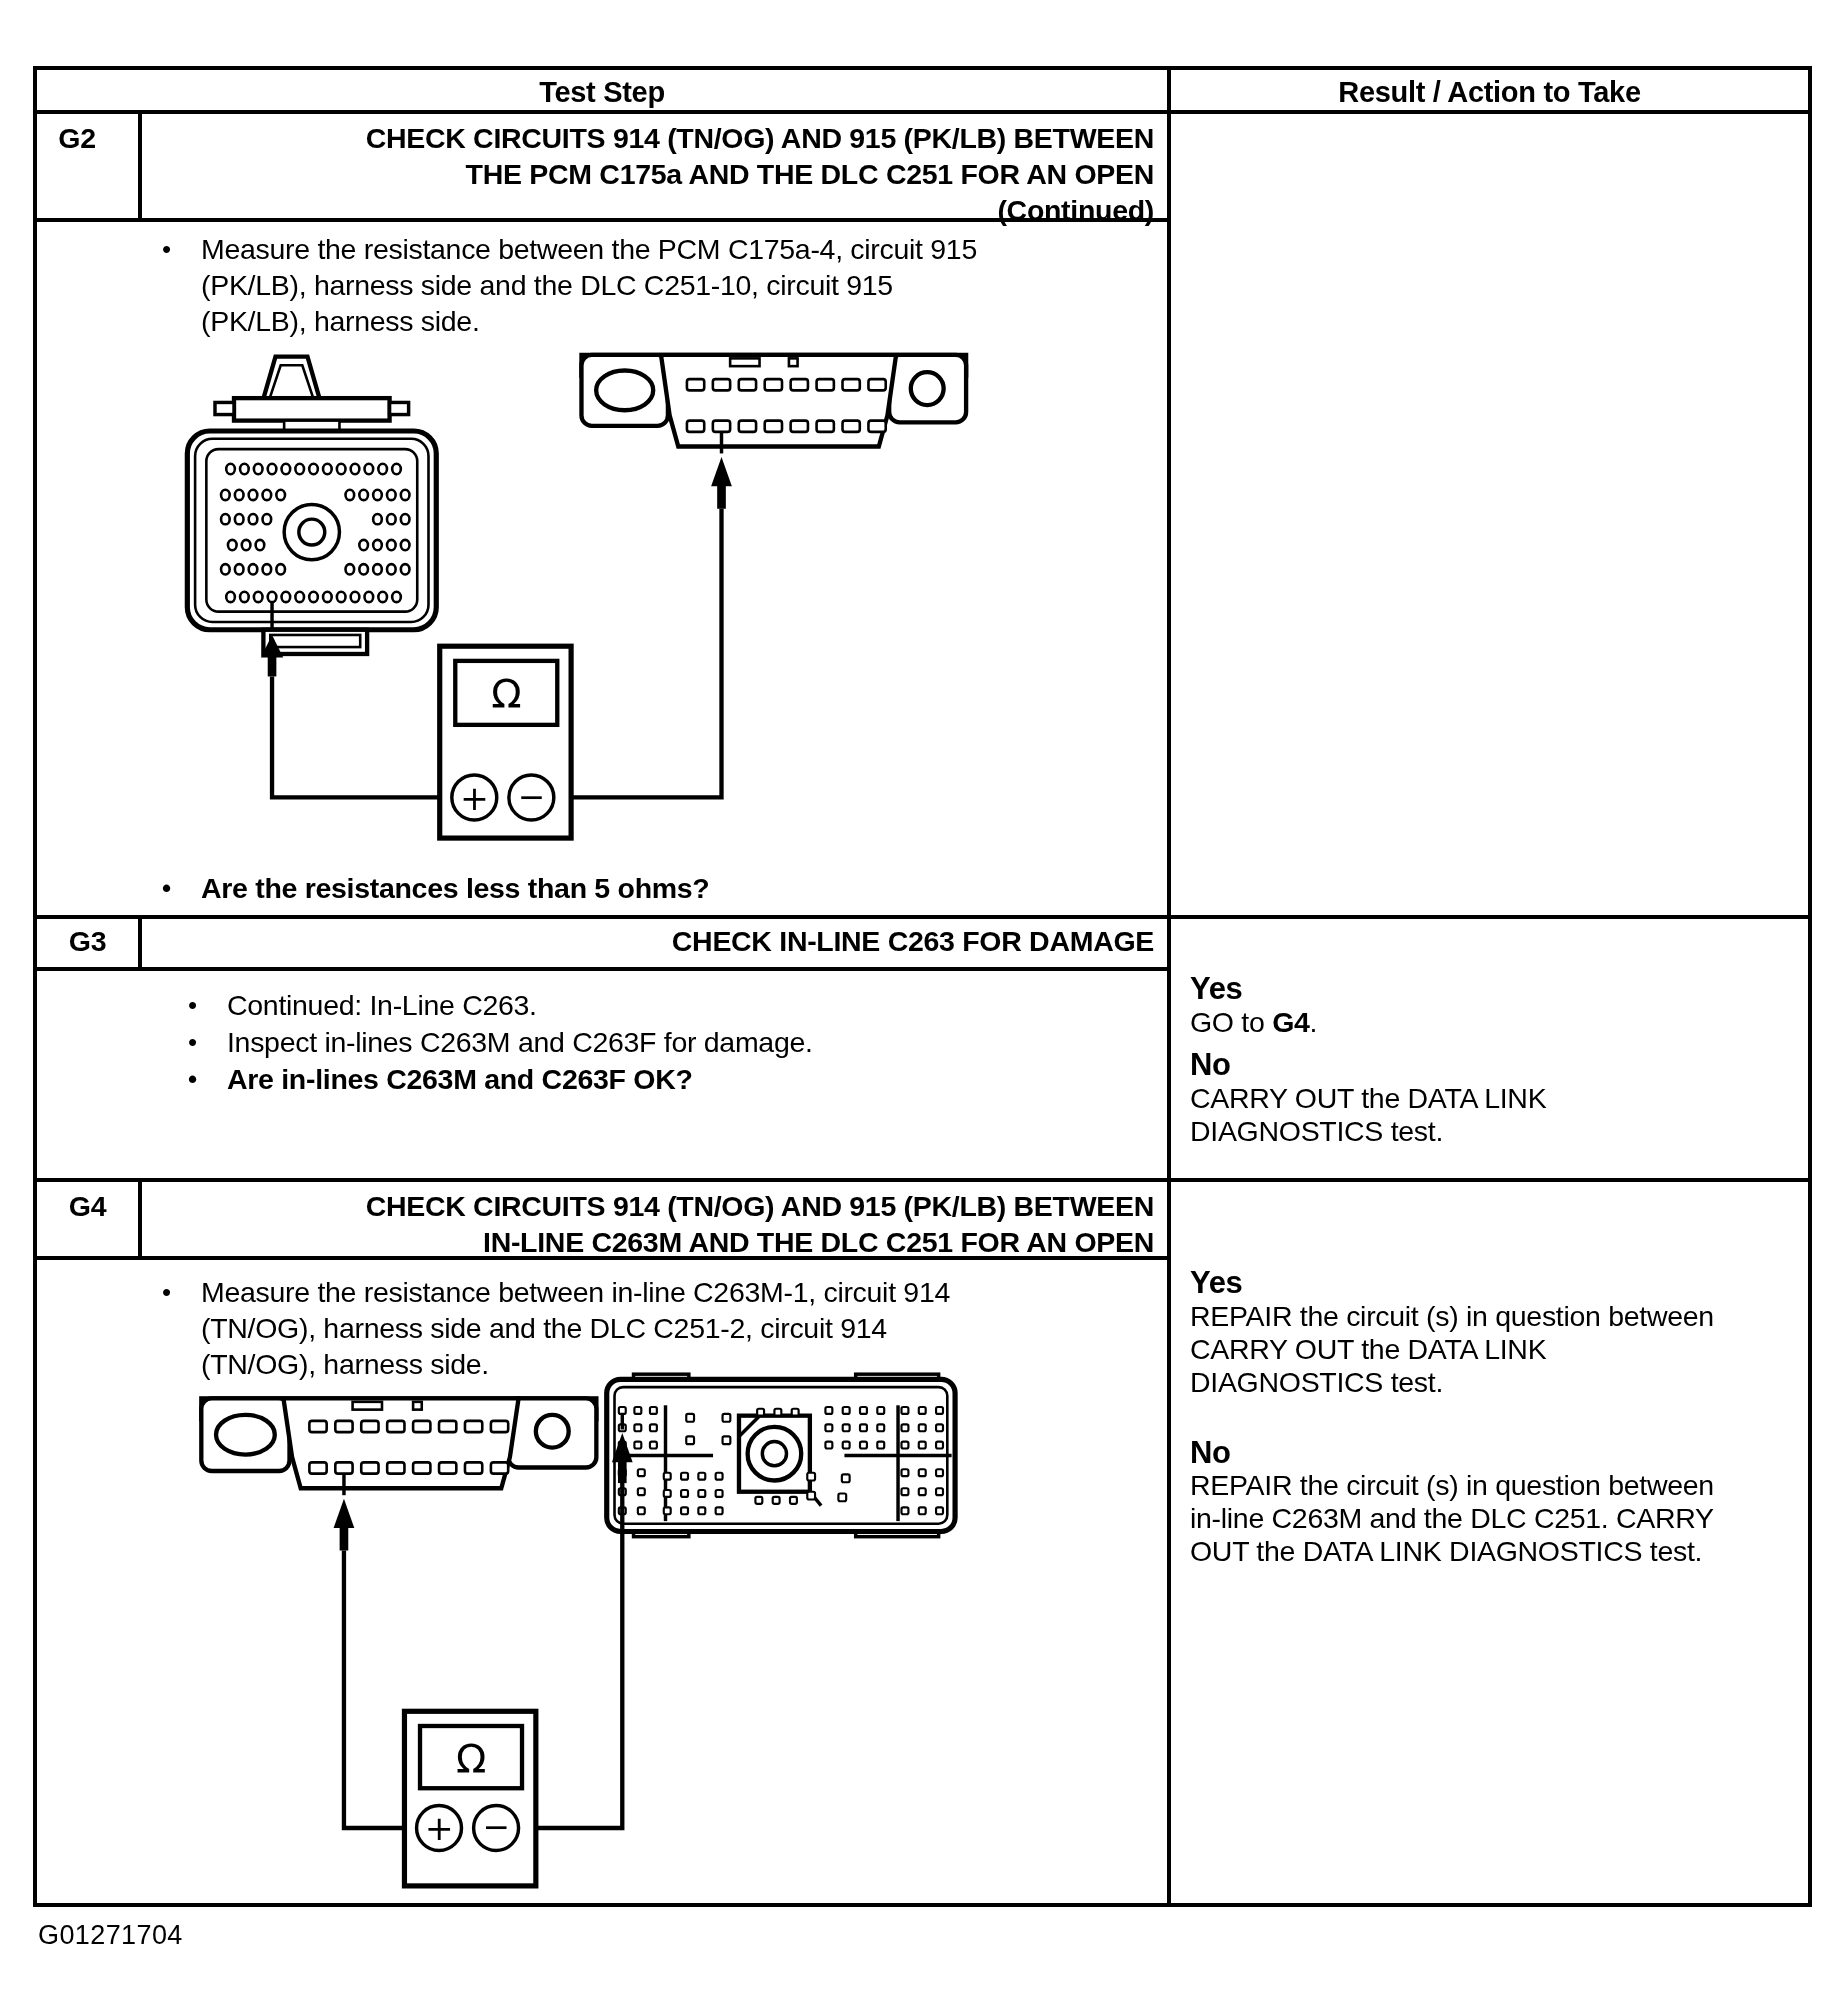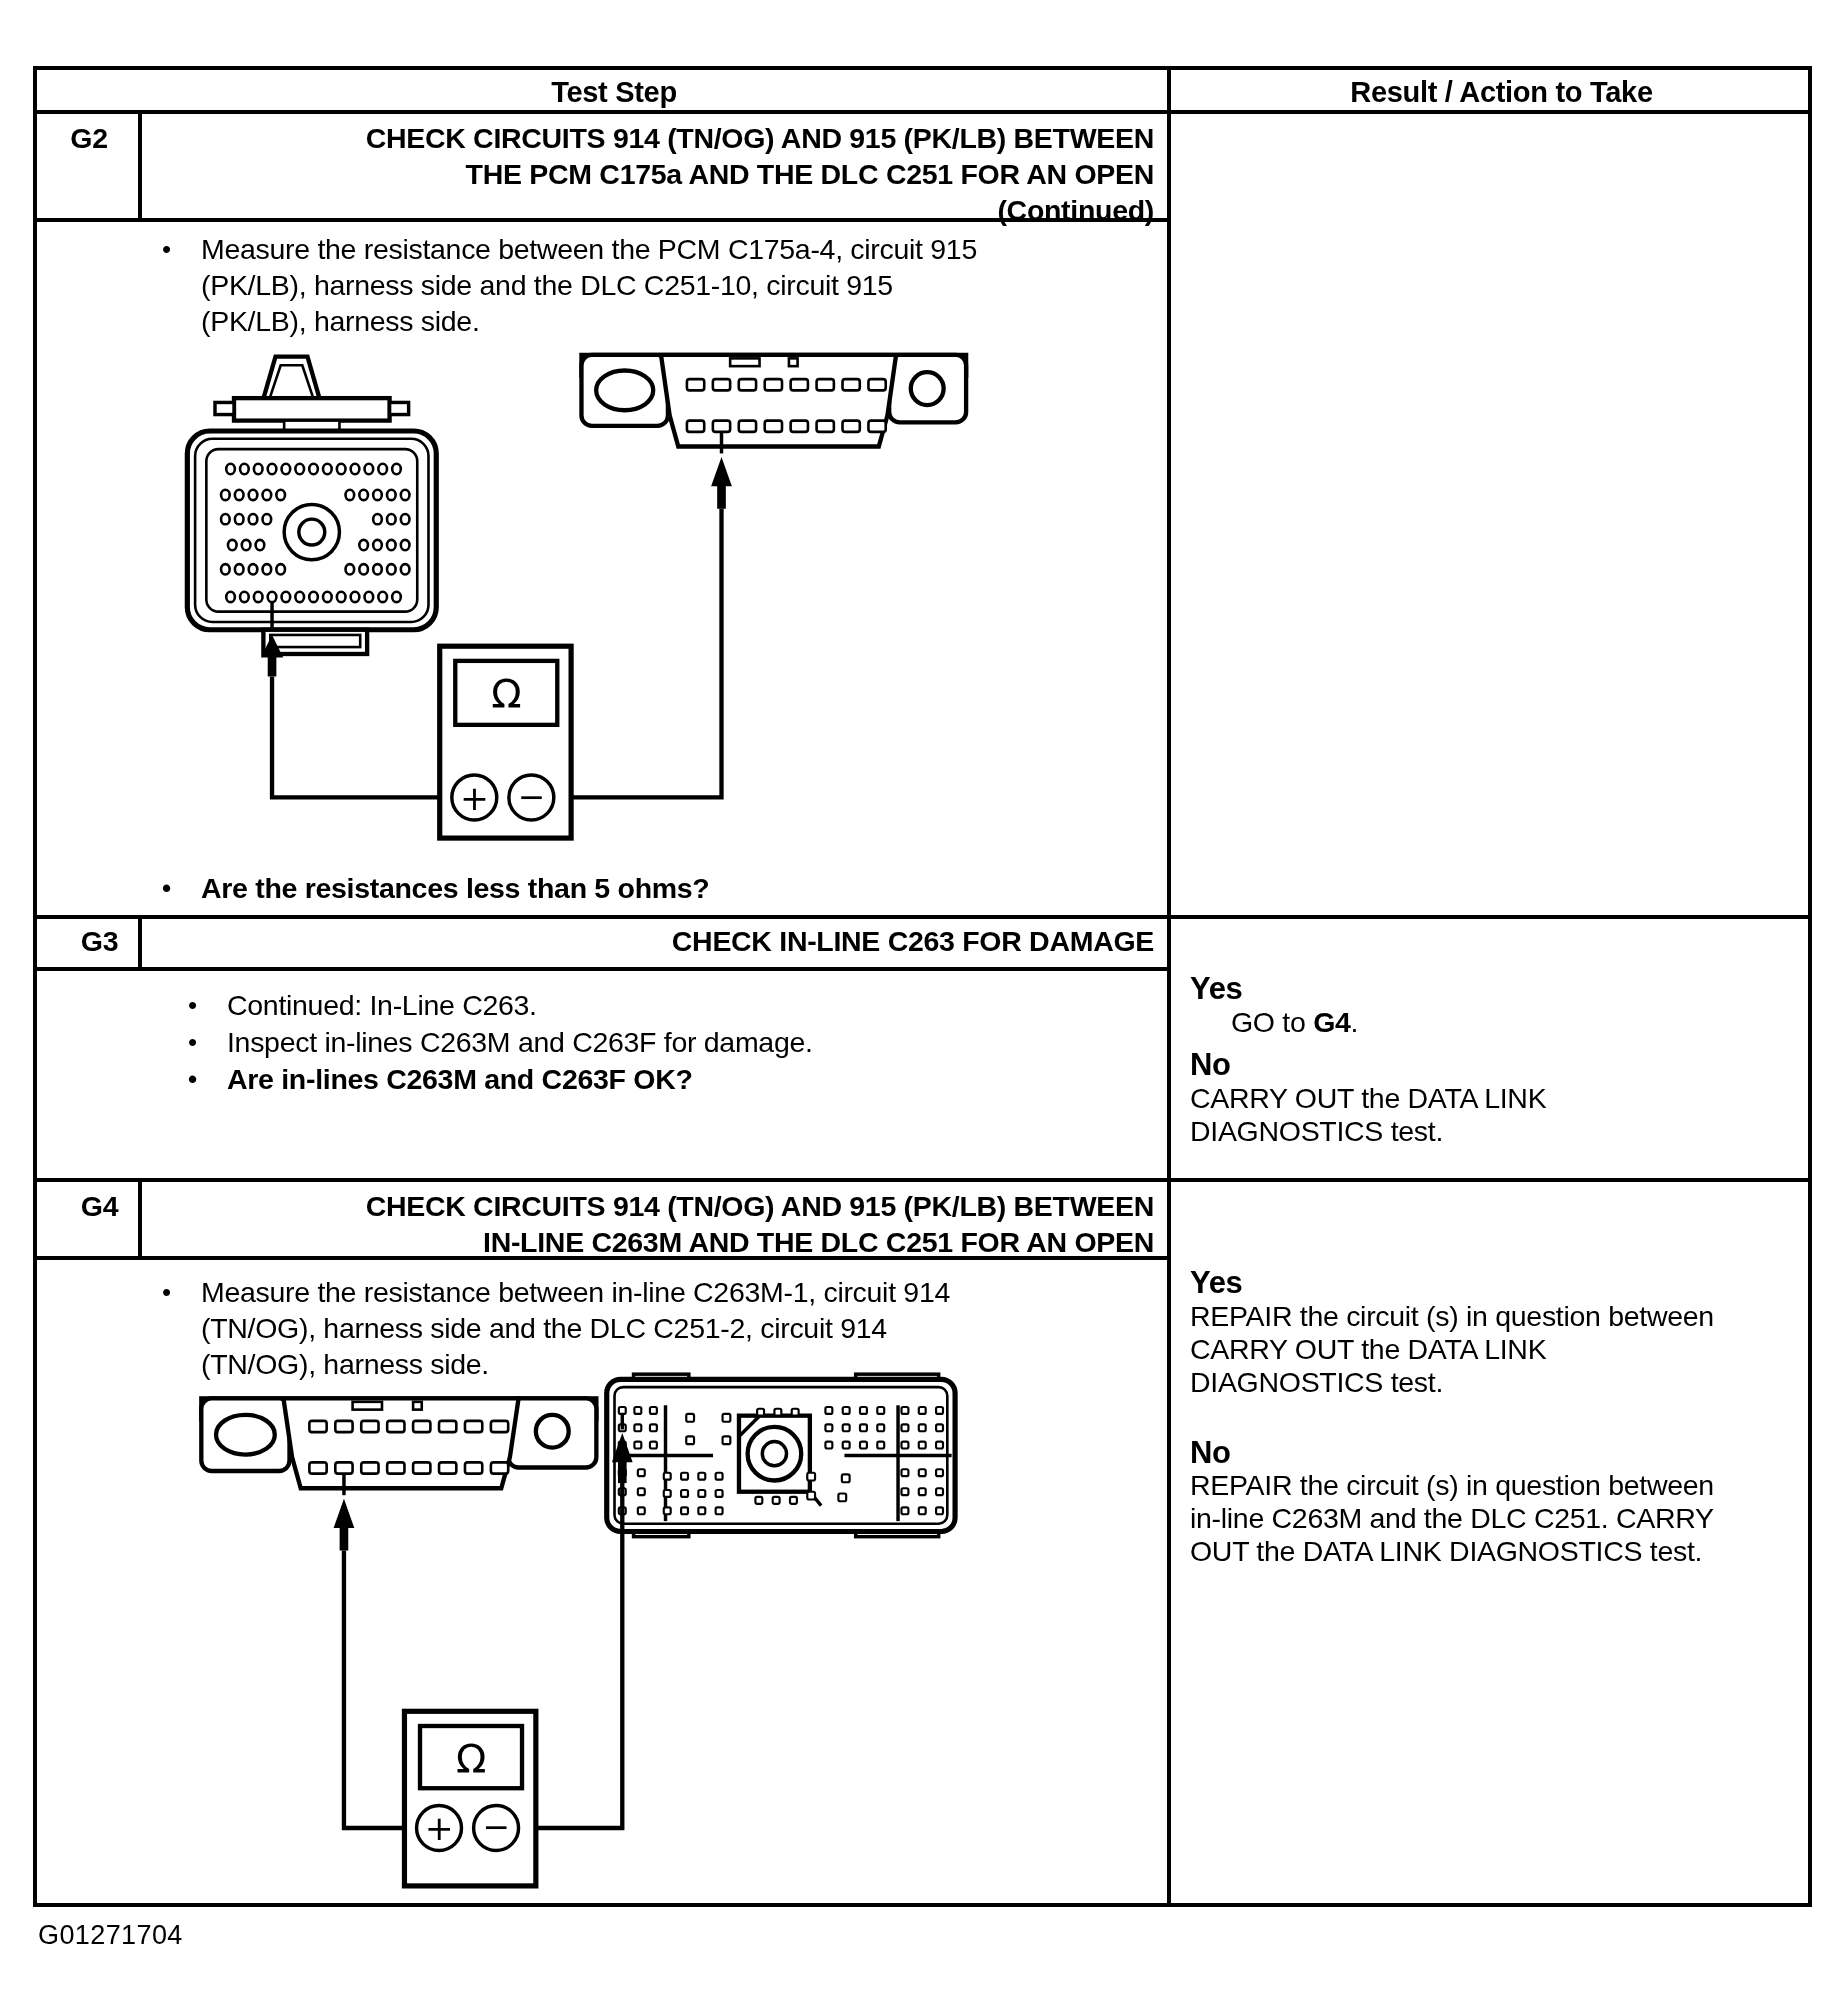--- a/index.html
+++ b/index.html
@@ -7,21 +7,21 @@
     position:relative;width:1837px;height:2012px;background:#ffffff;
     font-family:"Liberation Sans", sans-serif;color:#000;overflow:hidden;
     letter-spacing:-0.3px;
   }
   .tbl{position:absolute;left:33px;top:66px;width:1771px;height:1833px;border:4.3px solid #000;}
   .vline,.hline,.lbl-div{position:absolute;background:#000;}
   .vline{width:3.5px;}
   .hline{height:3.5px;left:0;}
   .lbl-div{width:3.5px;}
   .cell-text{position:absolute;font-size:28.5px;line-height:36px;text-align:right;}
-  .ctr{text-align:center;margin-left:12px;}
+  .ctr{text-align:center;}
   .bold{font-weight:700;}
   .bullet-row{position:absolute;font-size:28.5px;line-height:36px;}
   .bullet-mark{position:absolute;left:0;top:0;font-size:26px;}
   .bullet-body{margin-left:39px;}
   .res-line{position:absolute;font-size:28.5px;line-height:33px;}
   .res-head{position:absolute;font-size:31px;line-height:35px;font-weight:700;}
   .footer-id{position:absolute;left:38px;top:1920px;font-size:27px;letter-spacing:0.4px;}
   svg{position:absolute;overflow:visible;}
   svg *{vector-effect:none;}
   .ln{stroke:#000;fill:none;}
@@ -214,21 +214,21 @@
     <div class="bullet-row" style="left:151px;top:954px;width:951px;">
       <span class="bullet-mark">•</span>
       <div class="bullet-body">Inspect in-lines C263M and C263F for damage.</div>
     </div>
     <div class="bullet-row bold" style="left:151px;top:991px;width:951px;">
       <span class="bullet-mark">•</span>
       <div class="bullet-body">Are in-lines C263M and C263F OK?</div>
     </div>
 
     <div class="res-head" style="left:1153px;top:901px;">Yes</div>
-    <div class="res-line" style="left:1153px;top:936px;margin-left:41px;">
+    <div class="res-line" style="left:1153px;top:936px;">
       <span>GO to </span><span class="bold">G4</span><span>.</span>
     </div>
     <div class="res-head" style="left:1153px;top:977px;">No</div>
     <div class="res-line" style="left:1153px;top:1012px;width:605px;">
       <div>CARRY OUT the DATA LINK</div>
       <div>DIAGNOSTICS test.</div>
     </div>
 
     <div class="cell-text ctr bold" style="left:0;top:1118px;width:101px;">G4</div>
     <div class="cell-text bold" style="left:114px;top:1118px;width:1003px;">

